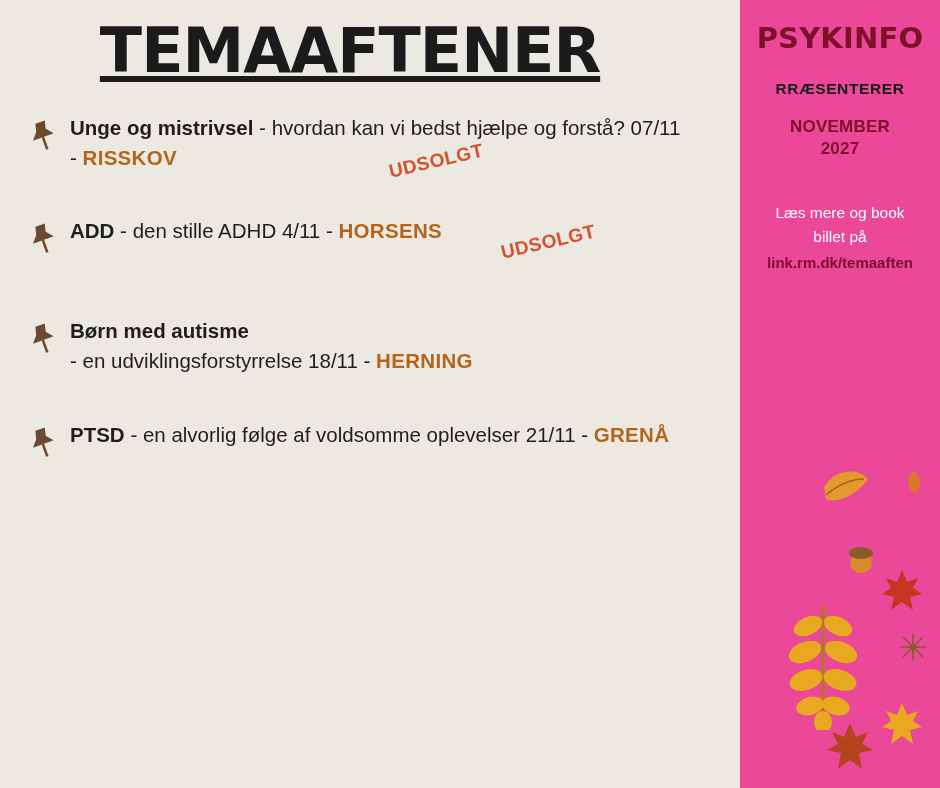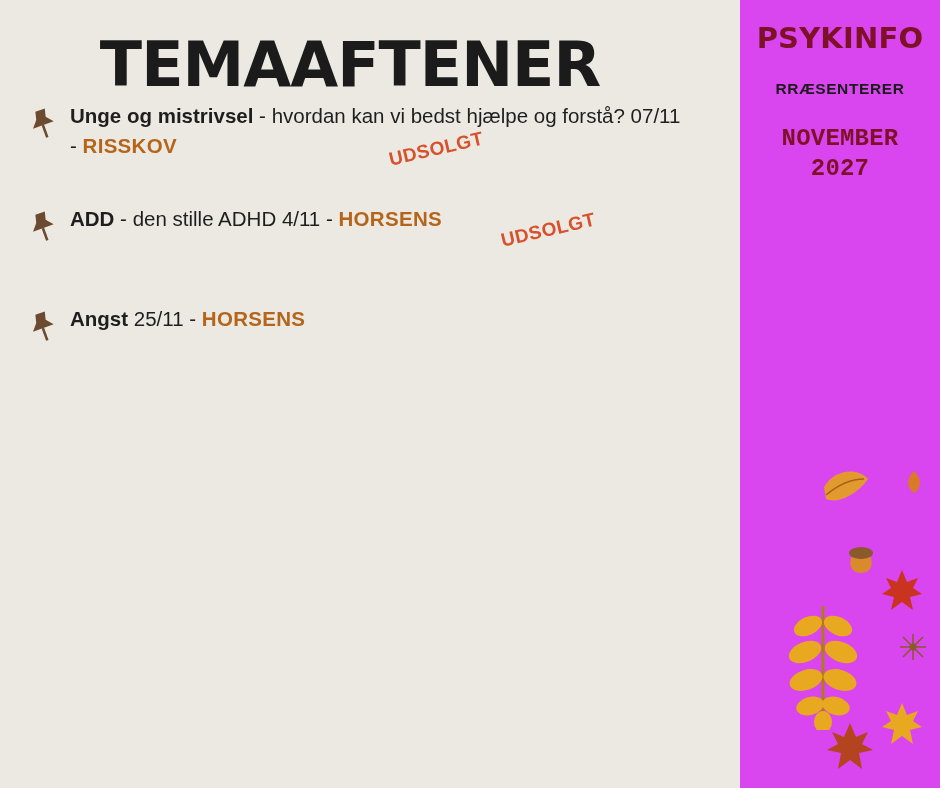--- a/index.html
+++ b/index.html
@@ -22,24 +22,26 @@
     height: 788px;
     padding: 0;
   }
   .title {
     font-family: "DejaVu Sans", sans-serif;
     font-weight: 800;
     font-size: 62px;
     letter-spacing: -1px;
     color: #1b1b1b;
     text-align: center;
-    padding-top: 28px;
+    padding-top: 14px;
     padding-right: 40px;
+    text-decoration: underline;
   }
   .events {
+    margin-top: 26px;
     padding-left: 26px;
   }
   .event {
     position: relative;
     display: flex;
     align-items: flex-start;
     margin-bottom: 44px;
     min-height: 56px;
   }
   .pin {
@@ -70,21 +72,21 @@
     transform: rotate(-13deg);
     white-space: nowrap;
   }
   .sold-1 { left: 318px; top: 34px; }
   .sold-2 { left: 430px; top: 12px; }
 
   
   .right {
     width: 200px;
     height: 788px;
-    background: #d946ef;
+    background: #ec4899;
     position: relative;
     text-align: center;
     padding-top: 22px;
     overflow: hidden;
   }
   .brand {
     font-family: "DejaVu Sans", sans-serif;
     font-weight: 800;
     font-size: 29px;
     line-height: 1.12;
@@ -92,24 +94,24 @@
     letter-spacing: 0.2px;
   }
   .presents {
     margin-top: 26px;
     font-weight: 700;
     font-size: 15.5px;
     color: #1b1b1b;
     letter-spacing: 0.6px;
   }
   .month {
-    margin-top: 26px;
-    font-family: Liberation Mono, monospace;
+    margin-top: 18px;
+    font-family: Liberation Sans, sans-serif;
     font-weight: 800;
-    font-size: 24px;
+    font-size: 17px;
     line-height: 1.25;
     color: #7d1128;
     letter-spacing: 0.2px;
   }
   .booking {
     margin-top: 42px;
     font-size: 15.5px;
     line-height: 1.55;
     color: #ffffff;
     padding: 0 10px;
@@ -158,51 +160,69 @@
               <rect x="15.2" y="18" width="2.6" height="13" fill="#6b4a2f"></rect>
             </g>
           </svg>
         </span>
         <div class="event-text">
           <b>ADD</b><span> - den stille ADHD 4/11 - </span><span class="city">HORSENS</span>
           <span class="sold sold-2">UDSOLGT</span>
         </div>
       </div>
 
-
-
-      <div class="event">
-        <span class="pin">
-          <svg width="34" height="34" viewBox="0 0 34 34">
-            <g transform="rotate(-20 17 17)">
-              <path d="M14 3 L24 3 L22 11 L28 18 L6 18 L12 11 Z" fill="#6b4a2f"></path>
-              <rect x="15.2" y="18" width="2.6" height="13" fill="#6b4a2f"></rect>
-            </g>
-          </svg>
-        </span>
-        <div class="event-text">
-          <b>Angst</b><span> 25/11 - </span><span class="city">HORSENS</span>
-        </div>
-      </div>
+      <div class="event">
+        <span class="pin">
+          <svg width="34" height="34" viewBox="0 0 34 34">
+            <g transform="rotate(-20 17 17)">
+              <path d="M14 3 L24 3 L22 11 L28 18 L6 18 L12 11 Z" fill="#6b4a2f"></path>
+              <rect x="15.2" y="18" width="2.6" height="13" fill="#6b4a2f"></rect>
+            </g>
+          </svg>
+        </span>
+        <div class="event-text">
+          <b>Børn med autisme</b><br><span> - en udviklingsforstyrrelse 18/11 - </span><span class="city">HERNING</span>
+        </div>
+      </div>
+
+      <div class="event">
+        <span class="pin">
+          <svg width="34" height="34" viewBox="0 0 34 34">
+            <g transform="rotate(-20 17 17)">
+              <path d="M14 3 L24 3 L22 11 L28 18 L6 18 L12 11 Z" fill="#6b4a2f"></path>
+              <rect x="15.2" y="18" width="2.6" height="13" fill="#6b4a2f"></rect>
+            </g>
+          </svg>
+        </span>
+        <div class="event-text">
+          <b>PTSD</b><span> - en alvorlig følge af voldsomme oplevelser 21/11 - </span><span class="city">GRENÅ</span>
+        </div>
+      </div>
+
 
     </div>
   </div>
 
   <div class="right">
     <div class="brand">
       <div>PSYKINFO</div>
     </div>
 
     <div class="presents">RRÆSENTERER</div>
 
     <div class="month">
       <div>NOVEMBER</div>
       <div>2027</div>
     </div>
 
+    <div class="booking">
+      <div>Læs mere og book</div>
+      <div>billet på</div>
+      <span class="link">link.rm.dk/temaaften</span>
+    </div>
 
     <div class="leaves">
       <svg class="leaf" style="left:80px; top:465px;" width="52" height="44" viewBox="0 0 52 44">
         <path d="M4 22 C14 4, 38 2, 48 14 C40 26, 20 40, 6 34 Z" fill="#e29a2e"></path>
         <path d="M6 30 C18 20, 32 14, 44 14" stroke="#a9601a" stroke-width="1.6" fill="none"></path>
       </svg>
       <svg class="leaf" style="left:164px; top:470px;" width="20" height="24" viewBox="0 0 20 24">
         <path d="M10 1 C18 8, 18 18, 10 23 C2 18, 2 8, 10 1 Z" fill="#d9792a"></path>
       </svg>
       <svg class="leaf" style="left:104px; top:540px;" width="34" height="34" viewBox="0 0 34 34">

